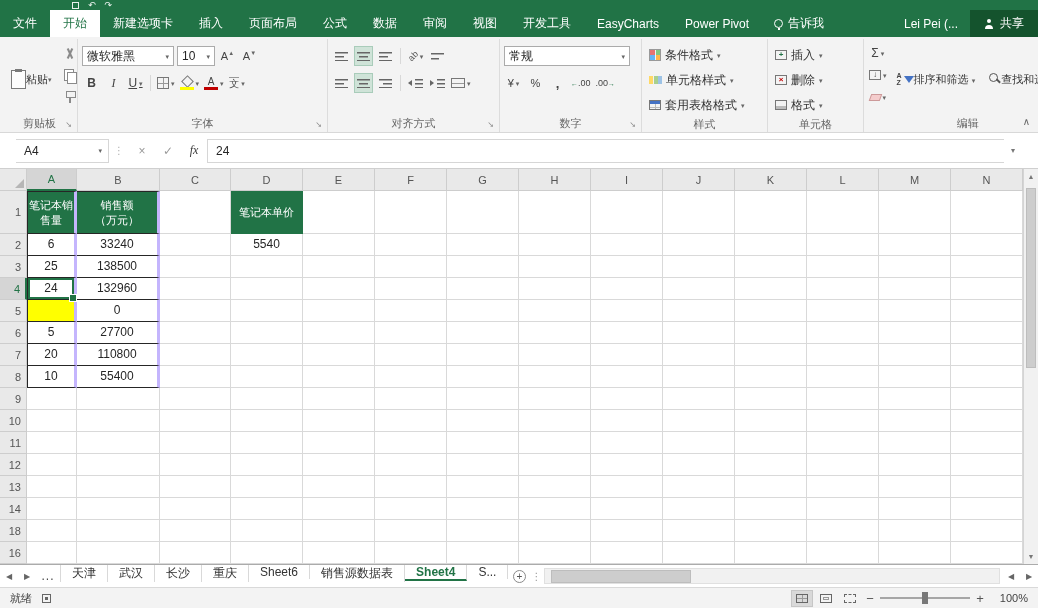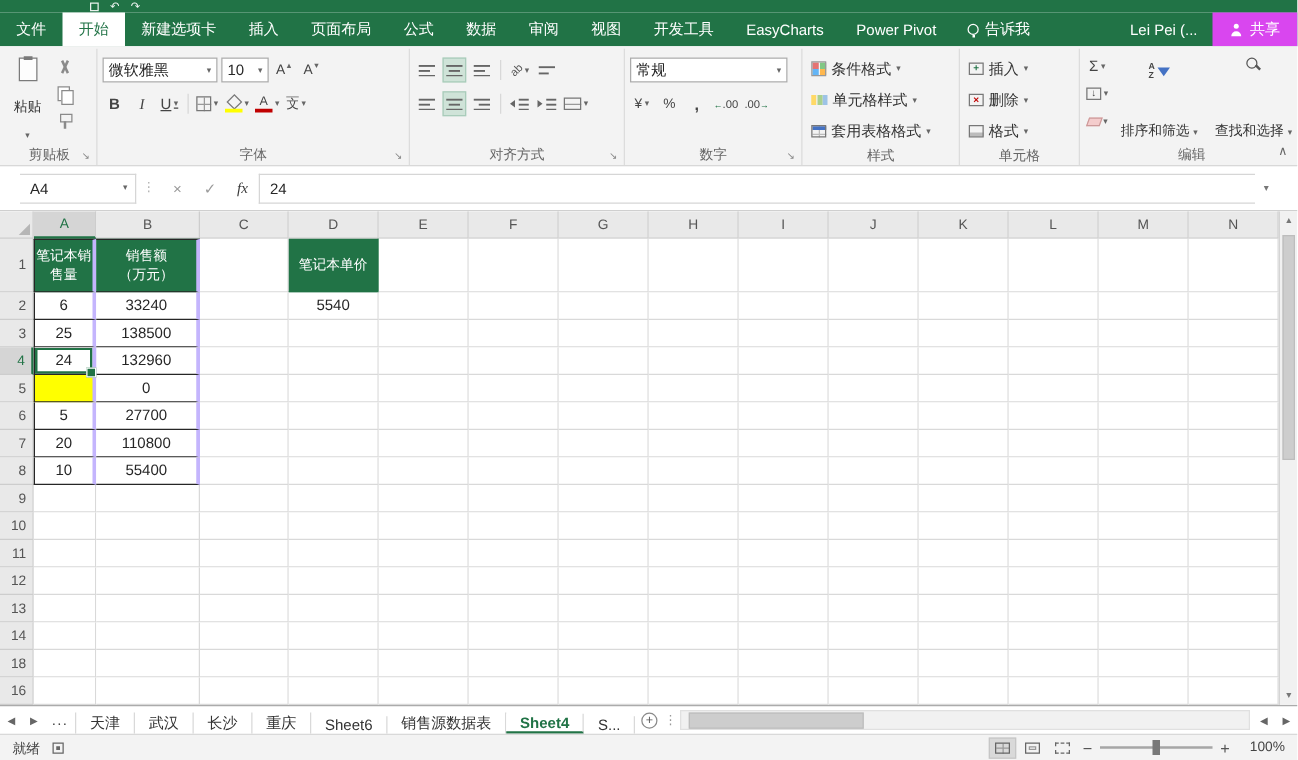--- a/index.html
+++ b/index.html
@@ -15,42 +15,42 @@
   
   .tabbar { height:27px; background:#217346; display:flex; align-items:stretch; color:#fff; }
   .mtabs { display:flex; }
   .mtab { padding:0 13px; display:flex; align-items:center; font-size:12px; white-space:nowrap; cursor:default; }
   .mtab.active { background:#fff; color:#217346; }
   .tellme { display:flex; align-items:center; gap:5px; padding:0 12px; white-space:nowrap; }
   .bulb { width:9px; height:9px; border:1px solid #fff; border-radius:50%; position:relative; }
   .bulb::after { content:''; position:absolute; left:2.5px; bottom:-3px; width:2px; height:2px; background:#fff; }
   .tab-spacer { flex:1; }
   .account { display:flex; align-items:center; padding:0 12px; white-space:nowrap; }
-  .share { display:flex; align-items:center; gap:6px; padding:0 14px; background:#d946ef; white-space:nowrap; }
+  .share { display:flex; align-items:center; gap:6px; padding:0 14px; background:#14532d; white-space:nowrap; }
   .person { width:10px; height:10px; position:relative; }
   .person::before { content:''; position:absolute; left:3px; top:0; width:4px; height:4px; border-radius:50%; background:#fff; }
   .person::after { content:''; position:absolute; left:1px; bottom:0; width:8px; height:4px; border-radius:4px 4px 0 0; background:#fff; }
 
   
   .ribbon { height:96px; background:#f3f3f3; border-bottom:1px solid #d8d8d8; display:flex; padding:2px 0 0 2px; position:relative; }
   .rgroup { display:flex; flex-direction:column; border-right:1px solid #dcdcdc; padding:2px 4px 0 4px; flex:none; }
   .rg-body { flex:1; display:flex; gap:4px; }
   .rg-body.vcol { flex-direction:column; justify-content:flex-start; gap:3px; padding-top:3px; }
   .rg-foot { height:17px; display:flex; align-items:center; justify-content:center; color:#666; font-size:11px; position:relative; white-space:nowrap; }
   .launcher { position:absolute; right:1px; bottom:3px; font-size:8px; color:#8a8a8a; line-height:8px; }
   .rrow { display:flex; align-items:center; gap:3px; height:24px; }
   .sbtn { height:20px; min-width:19px; display:inline-flex; align-items:center; justify-content:center; gap:2px; color:#444; border:1px solid transparent; flex:none; }
   .sbtn.active { background:#cfe3d8; border-color:#a9ccba; }
   .dd { font-size:7px; color:#666; line-height:1; }
   .rsep { width:1px; height:16px; background:#d8d8d8; margin:0 2px; }
   .combo { background:#fff; border:1px solid #ababab; height:20px; display:flex; align-items:center; justify-content:space-between; padding:0 4px; font-size:12px; white-space:nowrap; overflow:hidden; }
   .combo-font { width:92px; }
   .combo-size { width:38px; }
   .combo-num { width:126px; }
-  .bigbtn { display:flex; flex-direction:column; align-items:center; justify-content:space-between; padding:4px 4px 2px 4px; border:1px solid transparent; }
+  .bigbtn { display:flex; flex-direction:row; align-items:center; justify-content:space-between; padding:4px 4px 2px 4px; border:1px solid transparent; }
   .bb-label { font-size:11px; color:#333; white-space:nowrap; }
   .vstack { display:flex; flex-direction:column; gap:2px; padding-top:2px; }
   .menubtn { display:flex; align-items:center; gap:4px; height:22px; padding:0 3px; font-size:12px; color:#333; white-space:nowrap; }
   .g-clip { width:76px; } .g-font { width:250px; } .g-align { width:172px; }
   .g-num { width:142px; } .g-style { width:126px; } .g-cells { width:96px; } .g-edit { flex:1; }
   .collapse-ribbon { position:absolute; right:8px; bottom:5px; color:#666; font-size:10px; }
 
   
   .ic-clipboard { width:15px; height:19px; border:1px solid #7a7a7a; background:#fdfdfd; position:relative; }
   .ic-clipboard::before { content:''; position:absolute; left:3px; top:-2px; width:7px; height:3px; background:#7a7a7a; }
@@ -144,21 +144,21 @@
   
   .vscroll { width:15px; background:#f1f1f1; border-left:1px solid #d4d4d4; display:flex; flex-direction:column; }
   .varrow { height:15px; display:flex; align-items:center; justify-content:center; color:#777; font-size:7px; flex:none; }
   .vtrack { flex:1; position:relative; }
   .vthumb { position:absolute; left:2px; top:4px; width:10px; height:180px; background:#cdcdcd; border:1px solid #bdbdbd; }
 
   
   .sheetbar { height:23px; background:#fff; border-top:1px solid #ababab; display:flex; align-items:stretch; font-size:12px; }
   .snav { width:18px; display:flex; align-items:center; justify-content:center; color:#666; font-size:8px; flex:none; }
   .soverflow { width:24px; display:flex; align-items:center; justify-content:center; color:#444; letter-spacing:1px; flex:none; }
-  .stabs { display:flex; align-items:flex-end; }
+  .stabs { display:flex; align-items:flex-start; }
   .stab { padding:0 11px; display:flex; align-items:center; border-right:1px solid #d9d9d9; color:#333; white-space:nowrap; }
   .stab:first-child { border-left:1px solid #d9d9d9; }
   .stab.active { color:#217346; font-weight:bold; border-bottom:2px solid #217346; background:#fff; }
   .addsheet { width:22px; display:flex; align-items:center; justify-content:center; flex:none; }
   .addsheet span { width:13px; height:13px; border:1px solid #8a8a8a; border-radius:50%; color:#555; font-size:10px; line-height:11px; text-align:center; }
   .hsplit { width:12px; display:flex; align-items:center; justify-content:center; color:#999; font-size:10px; flex:none; }
   .hscroll { flex:1; background:#f1f1f1; border:1px solid #e0e0e0; position:relative; margin:3px 2px; }
   .hthumb { position:absolute; left:6px; top:1px; width:140px; height:13px; background:#cdcdcd; border:1px solid #bdbdbd; }
 
   

